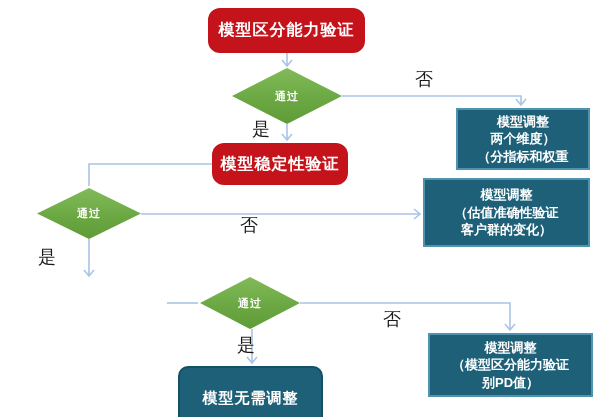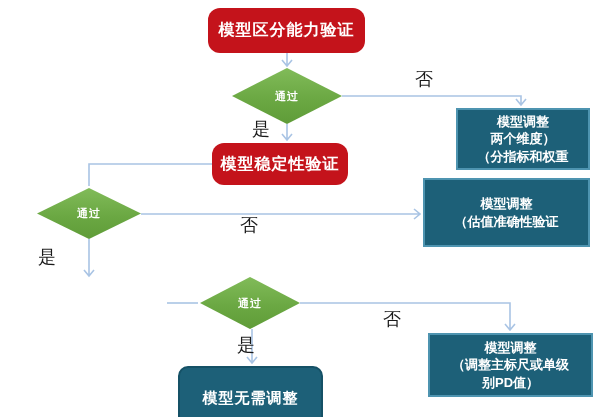--- a/index.html
+++ b/index.html
@@ -73,30 +73,31 @@
     <span>模型稳定性验证</span>
   </div>
 
   <div class="node decision decision2">
     <span>通过</span>
   </div>
 
   <div class="node adjust adjust2">
     <div>模型调整</div>
     <div>（估值准确性验证</div>
+    <div>客户群的变化）</div>
   </div>
 
 
   <div class="node decision decision3">
     <span>通过</span>
   </div>
 
   <div class="node adjust adjust3">
     <div>模型调整</div>
-    <div>（调整主标尺或单级</div>
+    <div>（模型区分能力验证</div>
     <div>别PD值）</div>
   </div>
 
   <div class="node endbox">
     <span>模型无需调整</span>
   </div>
 
   <div class="edge-label no1">否</div>
   <div class="edge-label yes1">是</div>
   <div class="edge-label no2">否</div>

